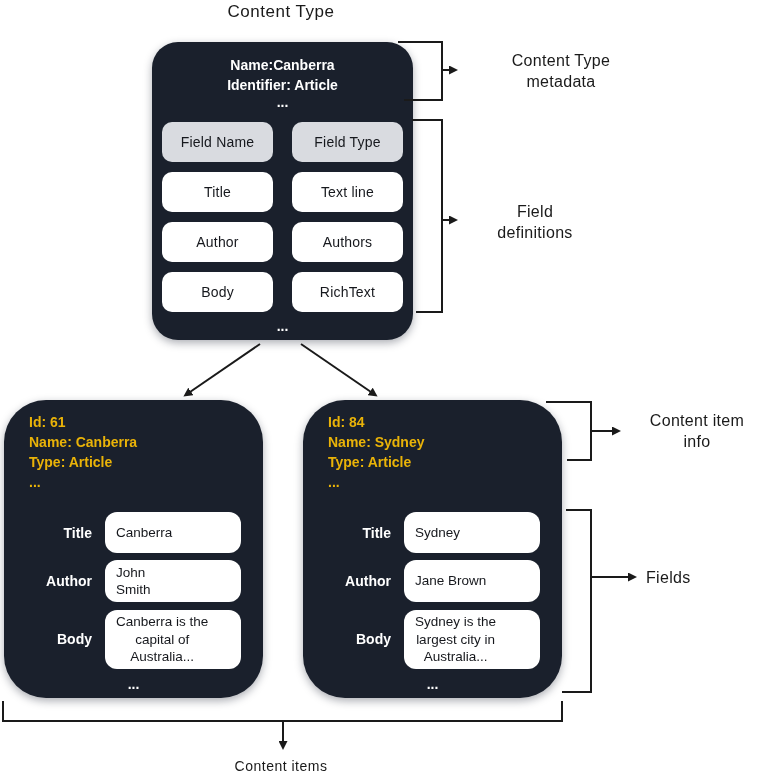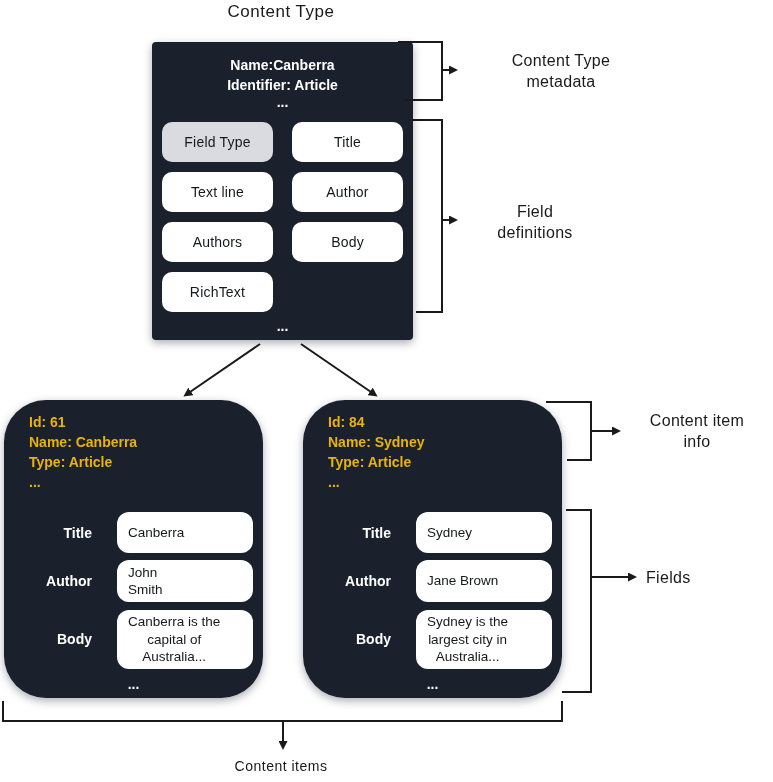--- a/index.html
+++ b/index.html
@@ -29,21 +29,21 @@
   .bottom-title{
     position:absolute;left:181px;top:758px;width:200px;
     text-align:center;font-size:14px;letter-spacing:.5px;font-weight:500;
   }
 
   
   .darkbox{
     position:absolute;background:#1a202c;
     box-shadow:0 3px 8px rgba(18,24,40,.35);
   }
-  .type-box{left:152px;top:42px;width:261px;height:298px;border-radius:4px;}
+  .type-box{left:152px;top:42px;width:261px;height:298px;border-radius:26px;}
   .item-box{top:400px;width:259px;height:298px;border-radius:42px;}
   .item-box.left{left:4px;}
   .item-box.right{left:303px;}
 
   .type-header{
     position:absolute;left:0;top:13px;width:100%;
     text-align:center;color:#ffffff;font-weight:bold;font-size:14px;line-height:20px;
   }
   .type-header .dots{line-height:14px;}
 
@@ -75,21 +75,21 @@
   .field-row.r0{top:112px;}
   .field-row.r1{top:160px;}
   .field-row.r2{top:210px;}
   .flabel{
     width:88px;text-align:right;margin-right:13px;
     color:#ffffff;font-weight:bold;font-size:14px;flex:none;
   }
   .fchip{
     width:136px;box-sizing:border-box;background:#ffffff;border-radius:12px;
     padding:3px 11px;font-size:13.5px;line-height:17.5px;color:#16181d;
-    display:flex;align-items:center;flex:none;margin-left:12px;
+    display:flex;align-items:center;flex:none;
   }
   .r0 .fchip{min-height:41px;}
   .r1 .fchip{min-height:42px;}
   .r2 .fchip{min-height:58px;text-align:center;}
 
   
   .overlay{position:absolute;left:0;top:0;pointer-events:none;}
   .overlay path{stroke:#1a1a1a;stroke-width:2;fill:none;}
 </style>
 </head>
@@ -100,20 +100,21 @@
   <div class="diagram-title">Content Type</div>
 
   <div class="darkbox type-box">
     <div class="type-header">
       <div>Name:Canberra</div>
       <div>Identifier: Article</div>
       <div class="dots">...</div>
     </div>
 
     <div class="chip-grid">
+      <div class="chip header">Field Name</div>
       <div class="chip header">Field Type</div>
 
       <div class="chip">Title</div>
       <div class="chip">Text line</div>
 
       <div class="chip">Author</div>
       <div class="chip">Authors</div>
 
       <div class="chip">Body</div>
       <div class="chip">RichText</div>

